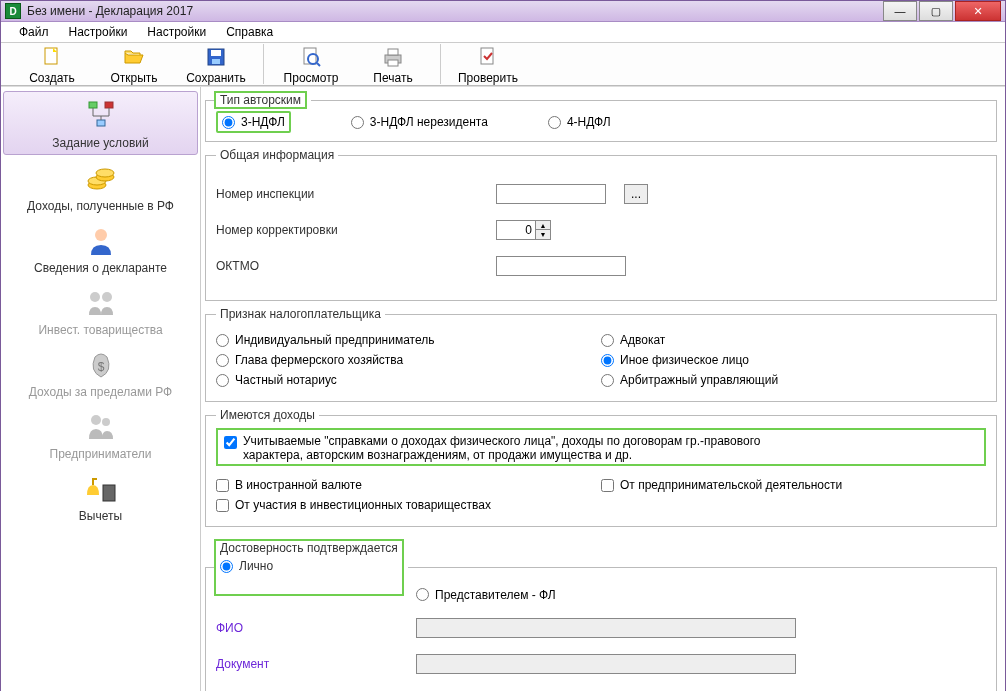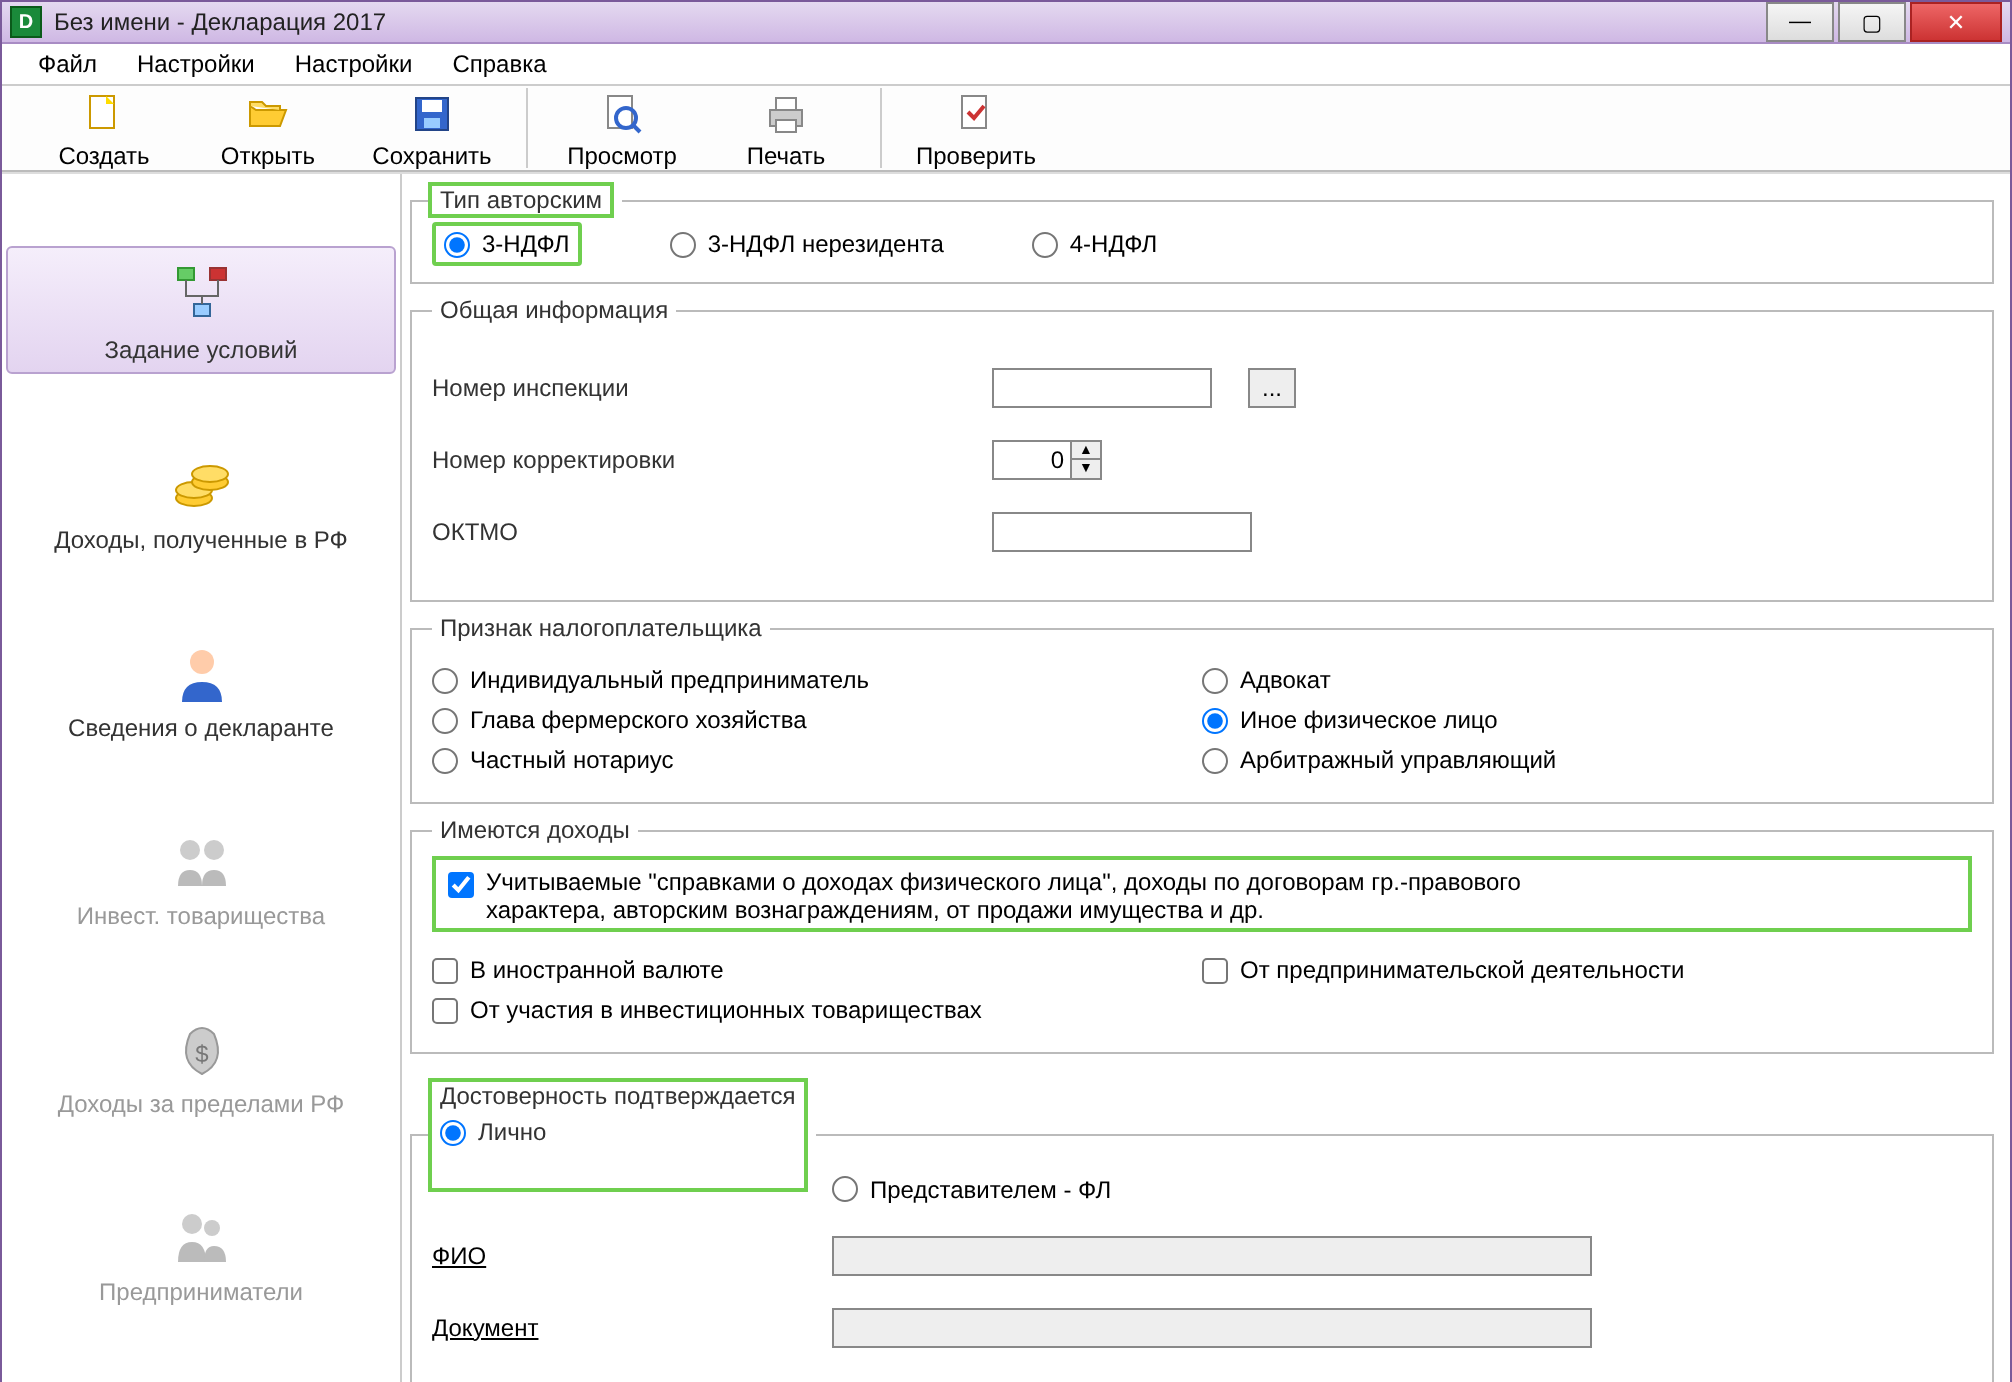--- a/index.html
+++ b/index.html
@@ -12,45 +12,45 @@
   .win-btn { width: 34px; height: 20px; margin-left: 2px; border: 1px solid #888; background: linear-gradient(to bottom,#f5f5f5,#ddd); display:flex; align-items:center; justify-content:center; font-size:11px; }
   .win-close { background: linear-gradient(to bottom,#e66,#c33); color:#fff; border-color:#a22; width:46px;}
   .menubar { height: 24px; background: #fff; border-bottom: 1px solid #ccc; display: flex; align-items: center; padding: 0 10px; gap: 4px; }
   .menu-item { padding: 3px 8px; cursor: default; }
   .toolbar { height: 50px; background: #fdfdfd; border-bottom: 1px solid #bbb; display: flex; align-items: center; padding: 0 10px; gap: 0; }
   .tool { display: flex; flex-direction: column; align-items: center; width: 82px; cursor: default; padding-top:2px;}
   .tool-icon { width: 24px; height: 24px; margin-bottom: 2px; }
   .tool-sep { width: 1px; height: 40px; background: #ccc; margin: 0 6px; }
   .body-area { flex: 1; display: flex; background: #fff; border-top:1px solid #ddd; }
   .sidebar { width: 200px; border-right: 1px solid #ccc; padding: 4px 2px; background:#fff;}
-  .side-item { display: flex; flex-direction: column; align-items: center; padding: 6px 0 4px; text-align: center; color: #333; margin-top: 32px; }
+  .side-item { display: flex; flex-direction: column; align-items: center; padding: 6px 0 4px; text-align: center; color: #333; }
   .side-item.selected { background: linear-gradient(to bottom,#f5eefb,#e3d4f0); border: 1px solid #b9a2d0; border-radius:3px;}
   .side-item.disabled { color: #999; }
   .side-icon { width: 36px; height: 36px; margin-bottom: 2px; }
   .main { flex: 1; padding: 2px 8px 8px 4px; overflow: hidden; }
   fieldset { border: 1px solid #bbb; margin: 2px 0 6px 0; padding: 6px 10px 8px; }
   legend { padding: 0 4px; color: #333; }
   .row { display: flex; align-items: center; margin: 16px 0; }
   .lbl { width: 170px; color: #333; }
-  .radio-row { display: flex; gap: 44px; }
+  .radio-row { display: flex; gap: 60px; }
   .radio, .check { display: flex; align-items: center; gap: 6px; }
   .radio input, .check input { margin: 0; }
   .two-col { display: flex; }
   .two-col > div { flex: 1; }
   .two-col .radio, .two-col .check { margin: 6px 0; }
   input[type=text] { height: 20px; border: 1px solid #888; background:#fff; padding:0 3px;}
   .hl-green { border: 2px solid #6fcf4f; padding: 2px 4px; border-radius:2px; }
   .hl-green-legend { display:inline-block; border:2px solid #6fcf4f; padding:0 4px; margin-left:-6px; }
   .btn-small { width:24px; height:20px; border:1px solid #888; background:#eee; text-align:center;}
   .spinner-wrap { display:flex; align-items:center;}
   .spinner-wrap input { width:40px; text-align:right; padding-right:3px;}
   .spinner-btns { display:flex; flex-direction:column; border:1px solid #888; border-left:none;}
   .spinner-btns div { width:14px; height:9px; font-size:7px; text-align:center; line-height:9px; background:#eee; border-bottom:1px solid #888;}
   .spinner-btns div:last-child{border-bottom:none;}
-  .disabled-lbl { color:#000000;text-decoration:underline; }
+  .disabled-lbl { color:#6d28d9; }
   .income-hl { border:2px solid #6fcf4f; padding:4px 6px 2px; }
 </style>
 </head>
 <body>
 
 <div class="window">
   <div class="titlebar">
     <div class="titlebar-icon">D</div>
     <div class="titlebar-text">Без имени - Декларация 2017</div>
     <div class="titlebar-spacer"></div>

